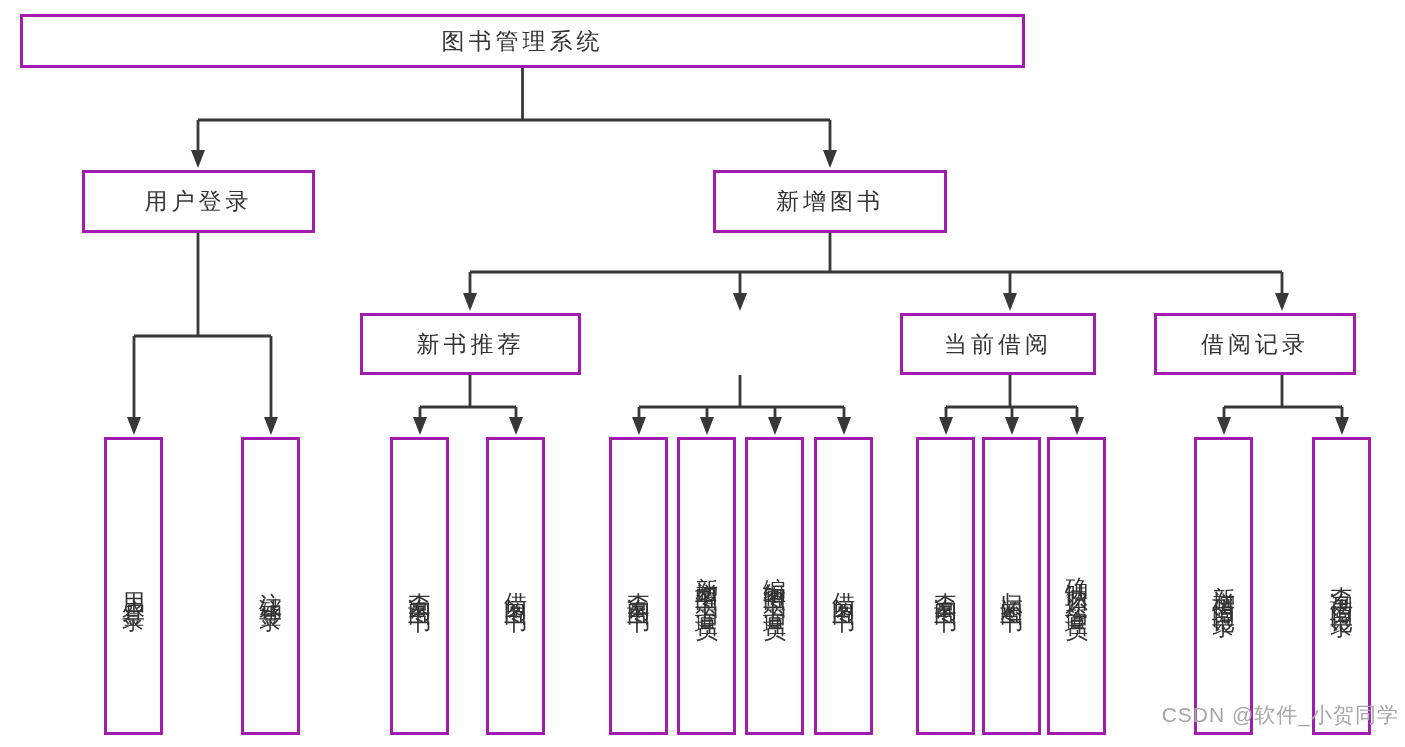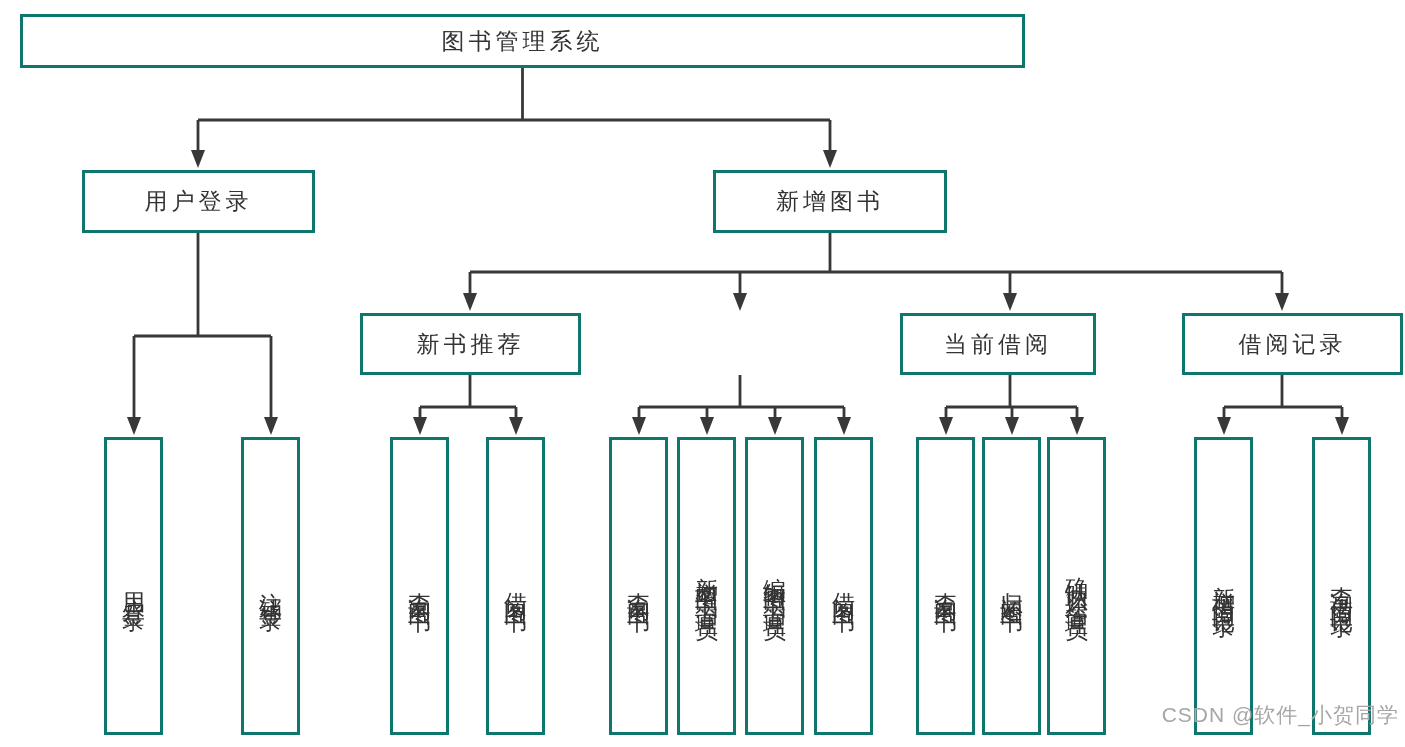--- a/index.html
+++ b/index.html
@@ -18,21 +18,21 @@
   #connectors {
     position: absolute;
     left: 0; top: 0;
     width: 1405px;
     height: 747px;
     z-index: 0;
   }
   .box {
     position: absolute;
     box-sizing: border-box;
-    border: 3px solid #0f766e;
+    border: 3px solid #a21caf;
     background: #ffffff;
     display: flex;
     align-items: center;
     justify-content: center;
     z-index: 1;
     color: #333333;
   }
   .hlabel {
     font-size: 23px;
     letter-spacing: 4px;
@@ -117,21 +117,21 @@
   <div class="box l2-box" style="left:713px; width:234px;">
     <span class="hlabel">新增图书</span>
   </div>
 
   <div class="box l3-box" style="left:360px; width:221px;text-align:right;">
     <span class="hlabel">新书推荐</span>
   </div>
   <div class="box l3-box" style="left:900px; width:196px;">
     <span class="hlabel">当前借阅</span>
   </div>
-  <div class="box l3-box" style="left:1182px; width:221px;">
+  <div class="box l3-box" style="left:1154px; width:202px;">
     <span class="hlabel">借阅记录</span>
   </div>
 
   <div class="box leaf-box" style="left:104px;">
     <span class="vtext">用户登录</span>
   </div>
   <div class="box leaf-box" style="left:241px;">
     <span class="vtext">注销登录</span>
   </div>
 

